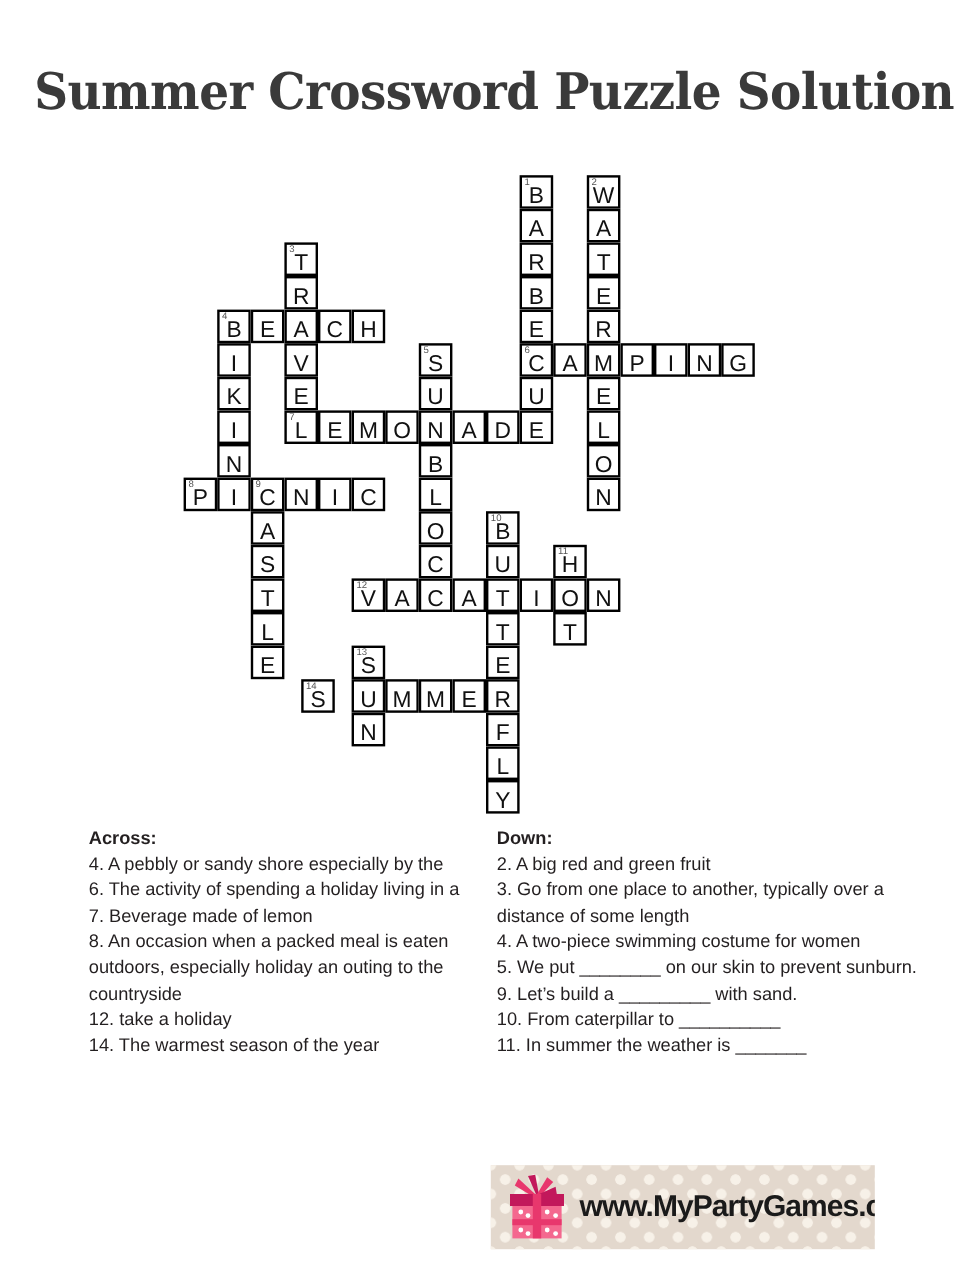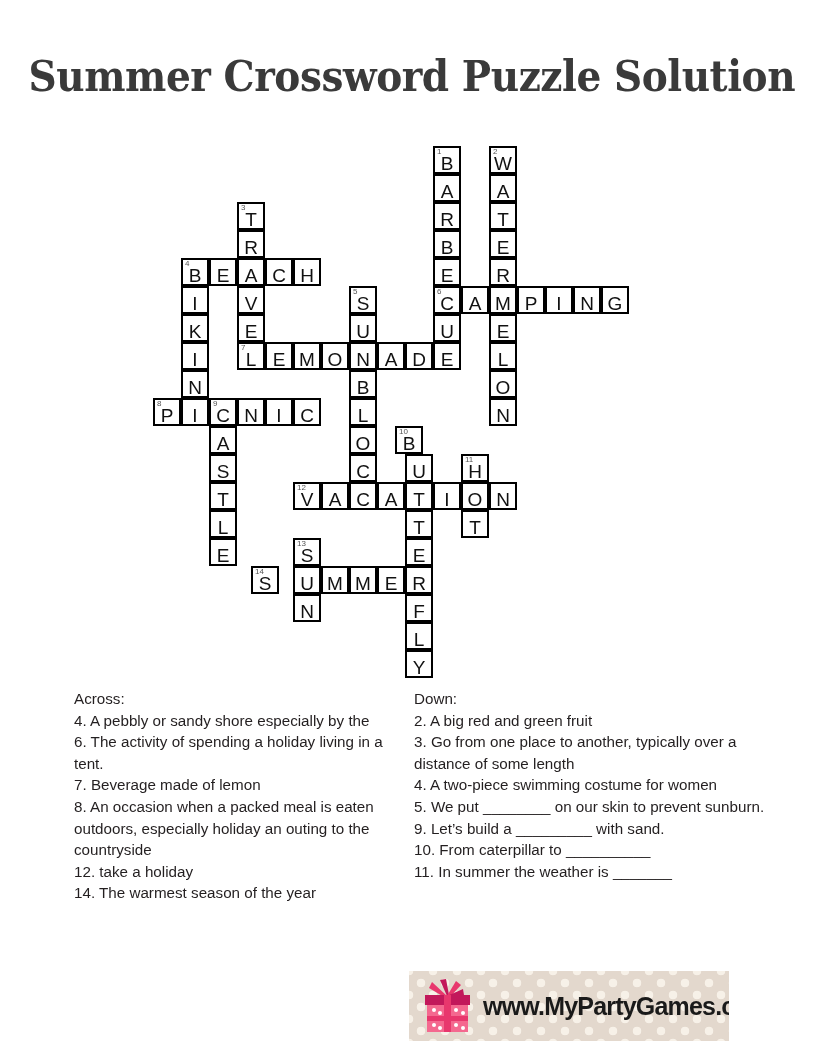--- a/index.html
+++ b/index.html
@@ -62,21 +62,21 @@
   .clue-col{
     position:absolute;
     top:0;
     font-size:15.2px;
     line-height:21.6px;
     color:#231f20;
   }
   #across-col{ left:74px;  width:322px; }
   #down-col{   left:414px; width:368px; }
   .clue-head{
-    font-weight:normal;
+    font-weight:bold;
     font-size:15.2px;
     line-height:21.6px;
     margin:0 0 0 0;
   }
   .clue-item{ margin:0; }
   
   #footer-banner{
     position:absolute;
     left:409px; top:971px;
     width:320px; height:70px;
@@ -278,21 +278,21 @@
     </div>
     <div class="cell" style="left: 489px; top: 398px;">
       <span class="ltr">N</span>
     </div>
     <div class="cell" style="left: 209px; top: 426px;">
       <span class="ltr">A</span>
     </div>
     <div class="cell" style="left: 349px; top: 426px;">
       <span class="ltr">O</span>
     </div>
-    <div class="cell" style="left: 395px; top: 426px;">
+    <div class="cell" style="left: 405px; top: 426px;">
       <span class="num">10</span>
       <span class="ltr">B</span>
     </div>
     <div class="cell" style="left: 209px; top: 454px;">
       <span class="ltr">S</span>
     </div>
     <div class="cell" style="left: 349px; top: 454px;">
       <span class="ltr">C</span>
     </div>
     <div class="cell" style="left: 405px; top: 454px;">
@@ -381,21 +381,20 @@
       <span class="ltr">Y</span>
     </div>
   </div>
 
 <div id="clues">
   <div class="clue-col" id="across-col">
     <div class="clue-head">Across:</div>
     <div id="across-list">
         <div class="clue-item">4. A pebbly or sandy shore especially by the</div>
         <div class="clue-item">6. The activity of spending a holiday living in a</div>
-        <div class="clue-item">tent.</div>
         <div class="clue-item">7. Beverage made of lemon</div>
         <div class="clue-item">8. An occasion when a packed meal is eaten</div>
         <div class="clue-item">outdoors, especially holiday an outing to the countryside</div>
         <div class="clue-item">12. take a holiday</div>
         <div class="clue-item">14. The warmest season of the year</div>
       </div>
   </div>
   <div class="clue-col" id="down-col">
     <div class="clue-head">Down:</div>
     <div id="down-list">

